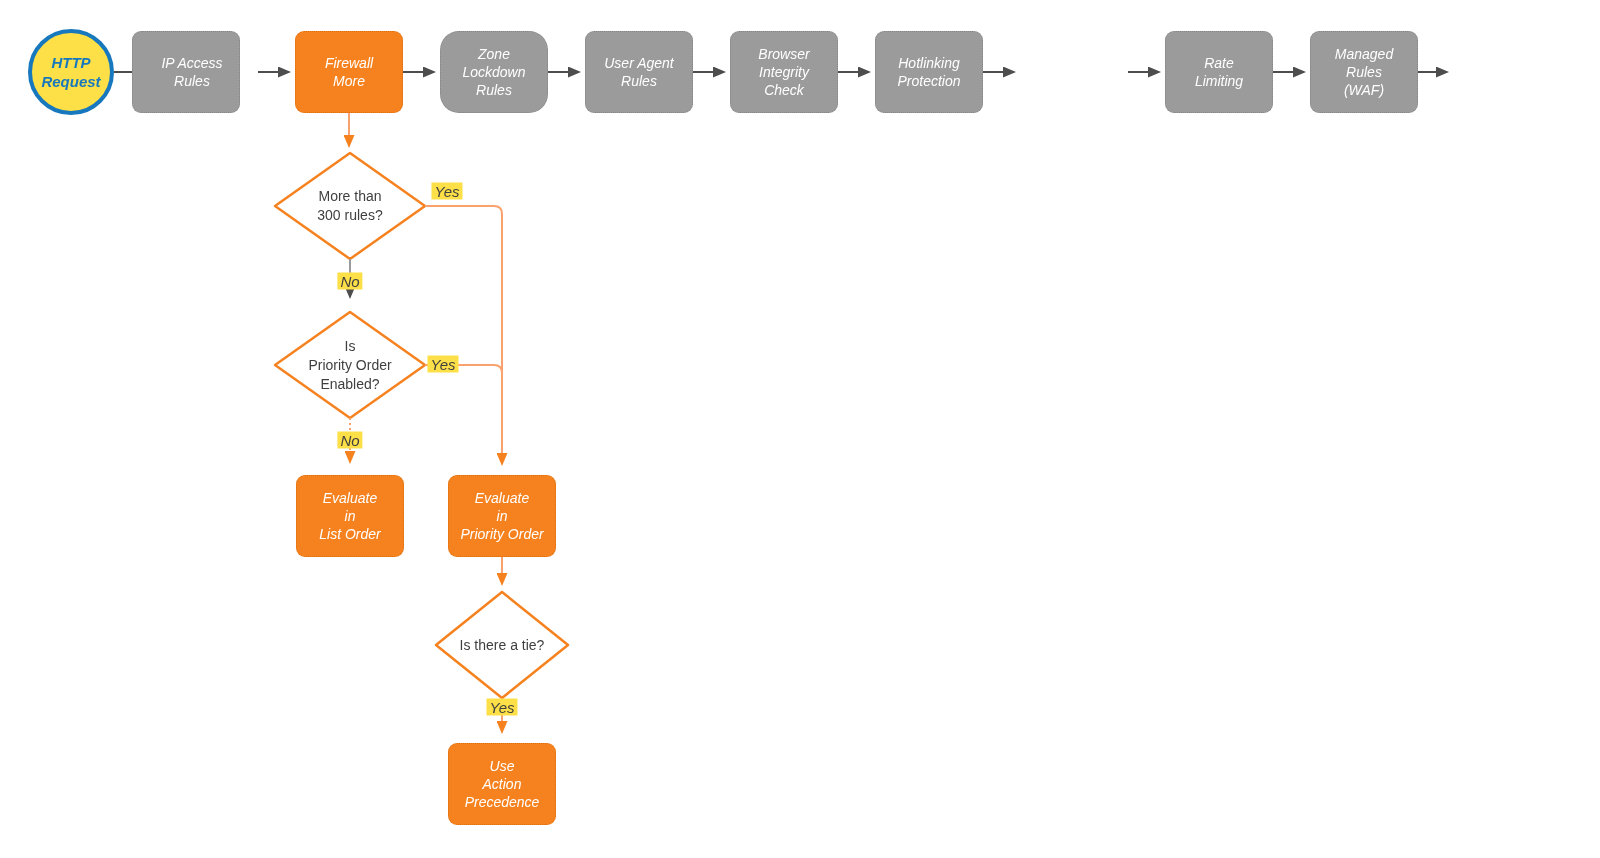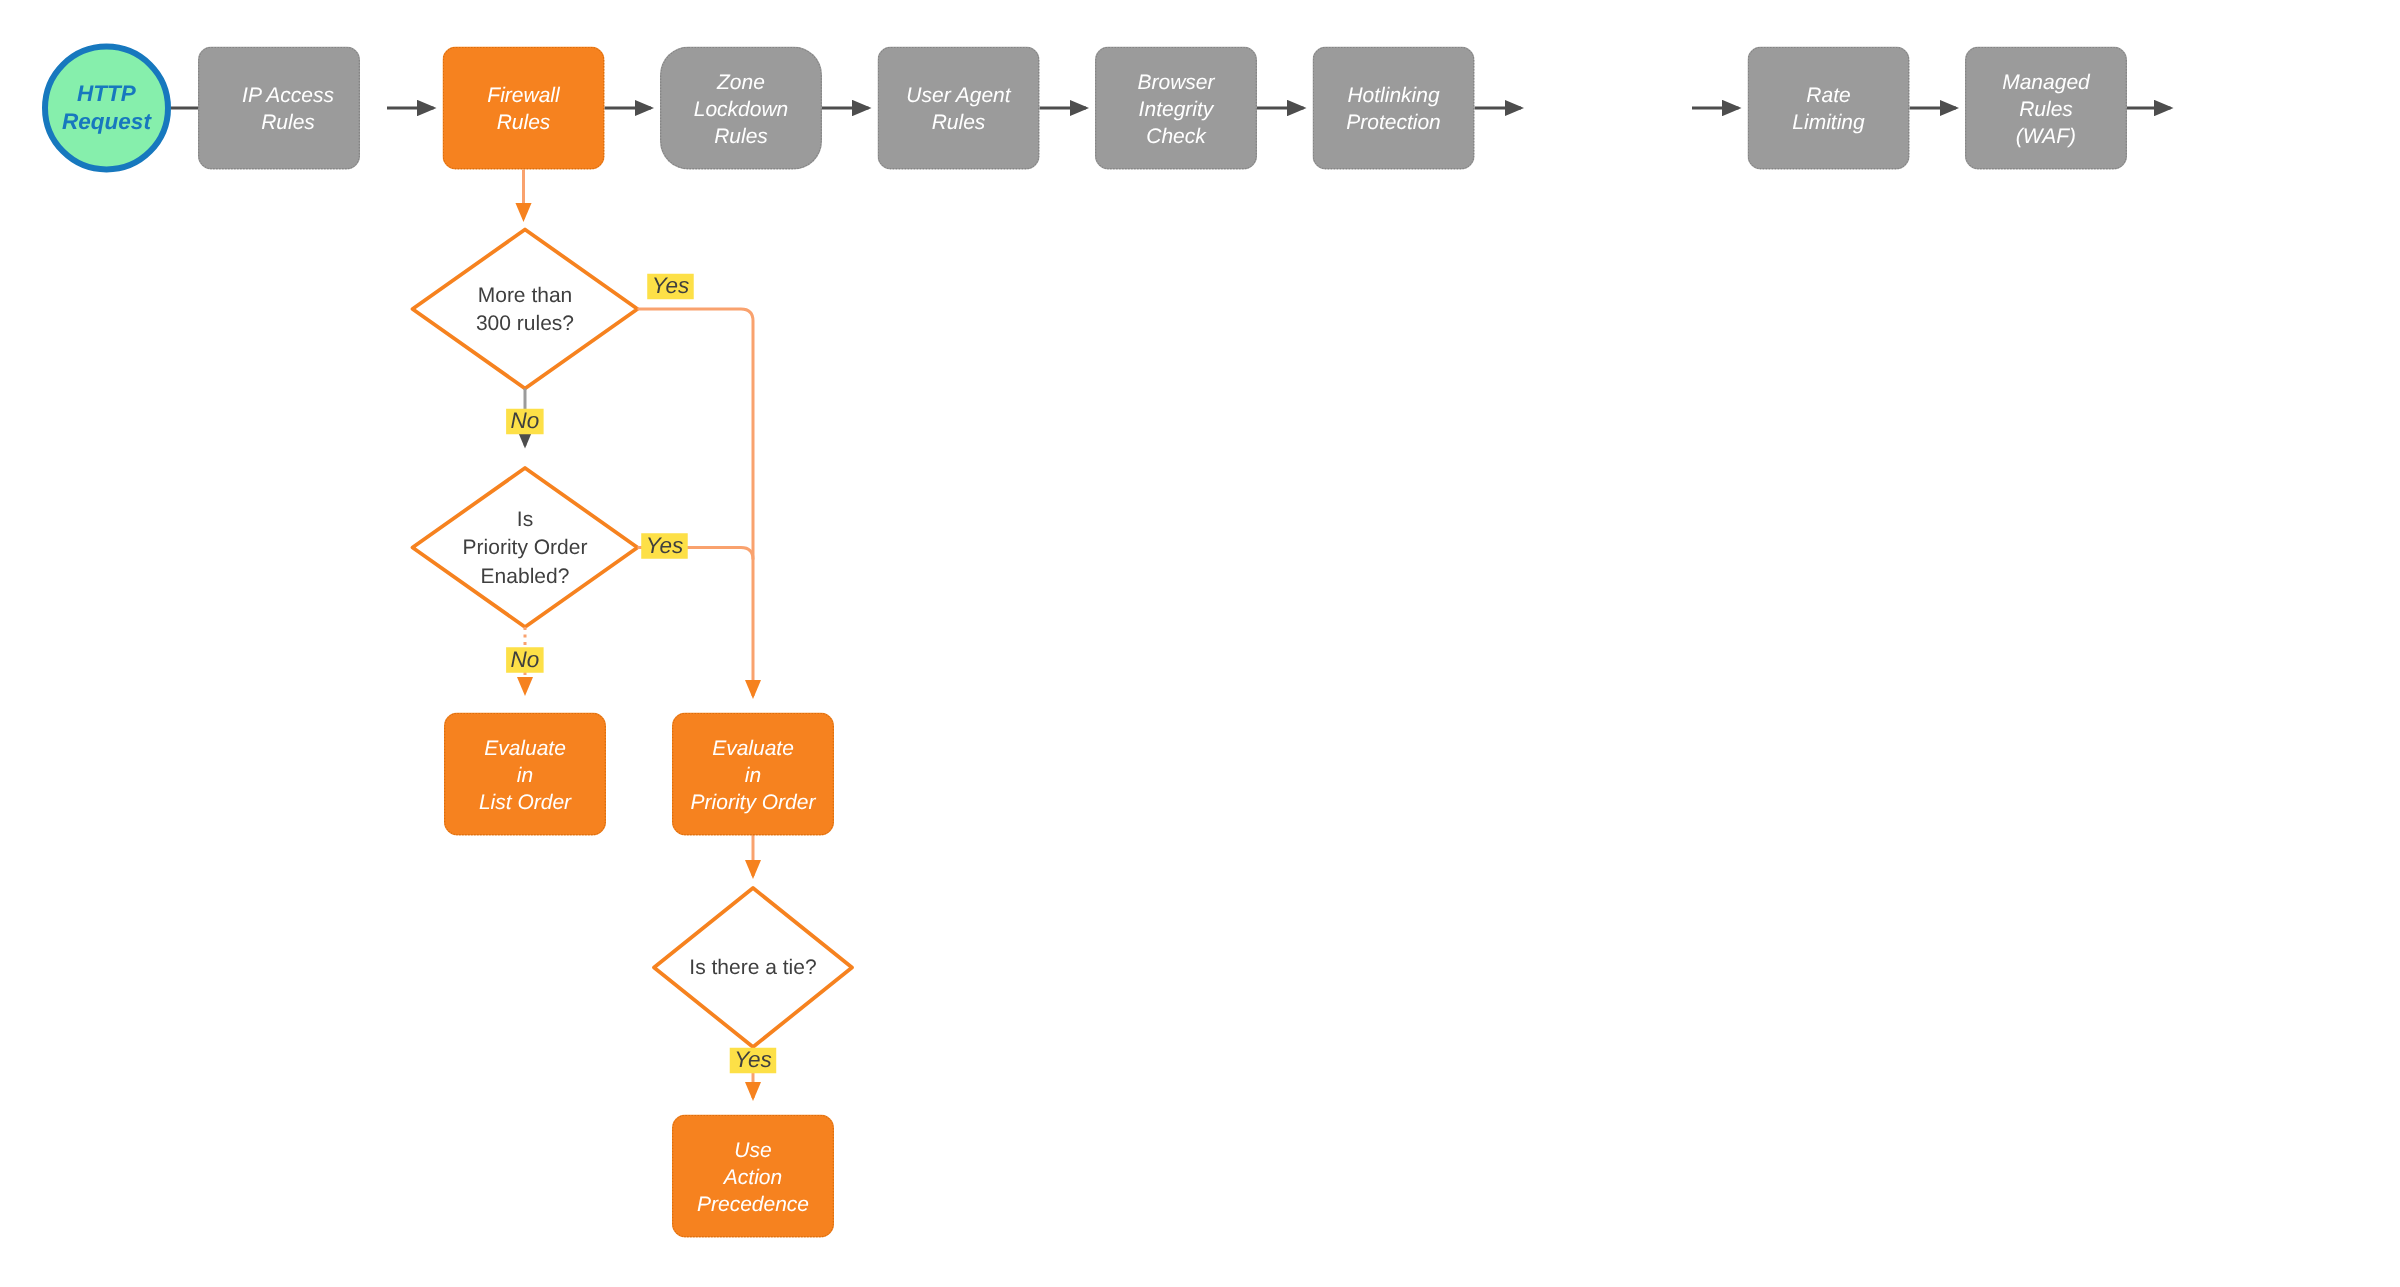--- a/index.html
+++ b/index.html
@@ -10,21 +10,21 @@
   .wires { position:absolute; left:0; top:0; width:1600px; height:858px; }
   .node {
     position:absolute; display:flex; align-items:center; justify-content:center;
     text-align:center; box-sizing:border-box;
   }
   .box { width:108px; height:82px; border-radius:9px; }
   .gray { background:#9B9B9B; border:1px dotted #858585; }
   .orangebox { background:#F6821F; border:1px dotted #DC6F0E; }
   .box .label { color:#ffffff; font-style:italic; font-size:14px; line-height:18px; white-space:pre-line; }
   .circle { width:86px; height:86px; border-radius:50%; }
-  .start { background:#86efac; border:4px solid #1778BE; }
+  .start { background:#fde047; border:4px solid #1778BE; }
   .start .label { color:#1778BE; font-weight:bold; font-style:italic; font-size:15px; line-height:19px; white-space:pre-line; }
   .end { background:#1778BE; border:1px solid #116DA9; }
   .end .label { color:#ffffff; font-weight:bold; font-style:italic; font-size:15px; line-height:19px; white-space:pre-line; }
   .dlabel {
     position:absolute; transform:translate(-50%,-50%); text-align:center;
     font-size:14px; line-height:19px; color:#3F3F3F; white-space:pre-line; width:130px;
   }
   .elabel {
     position:absolute; transform:translate(-50%,-50%); font-style:italic;
     font-size:15px; color:#3F3F3F; background:#fde047; padding:0 3px; line-height:17px;
@@ -81,21 +81,21 @@
     <span class="label">HTTP
 Request</span>
   </div>
 
   <div class="node box gray" style="left:132px; top:31px;padding-left:12px;">
     <span class="label">IP Access
 Rules</span>
   </div>
   <div class="node box orangebox" style="left:295px; top:31px;">
     <span class="label">Firewall
-Rules</span>
+More</span>
   </div>
   <div class="node box gray" style="left:440px; top:31px;border-radius:19px;">
     <span class="label">Zone
 Lockdown
 Rules</span>
   </div>
   <div class="node box gray" style="left:585px; top:31px;">
     <span class="label">User Agent
 Rules</span>
   </div>

